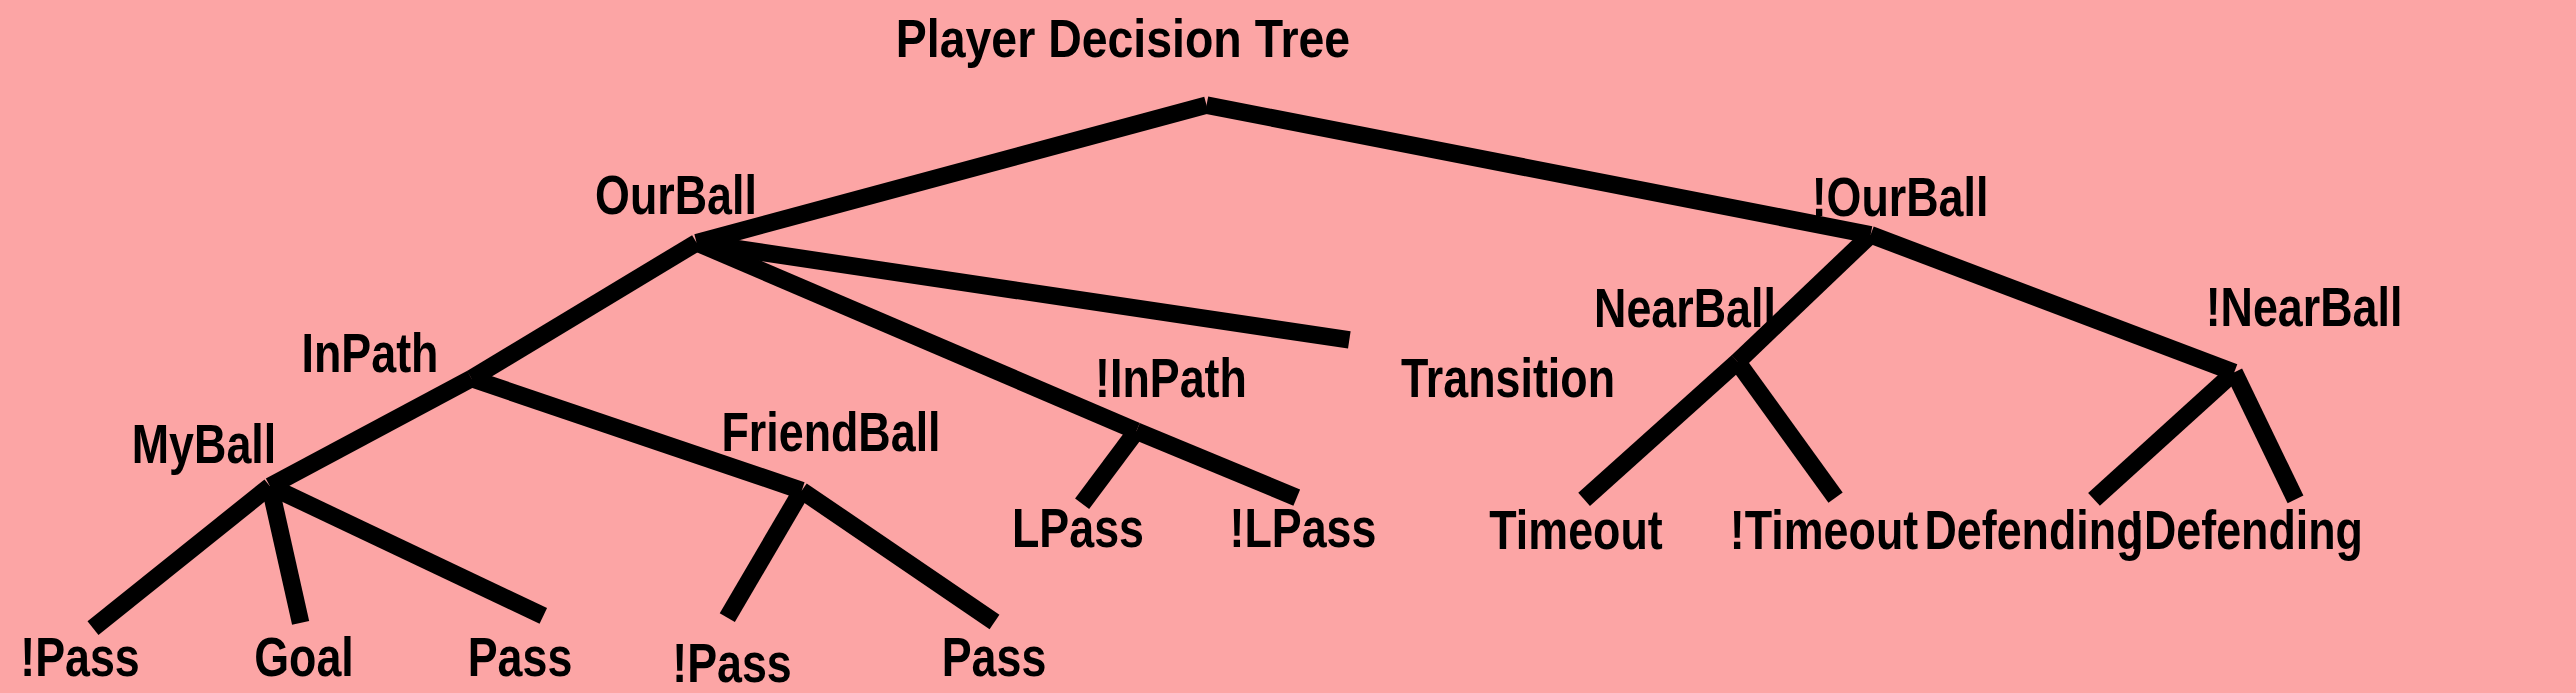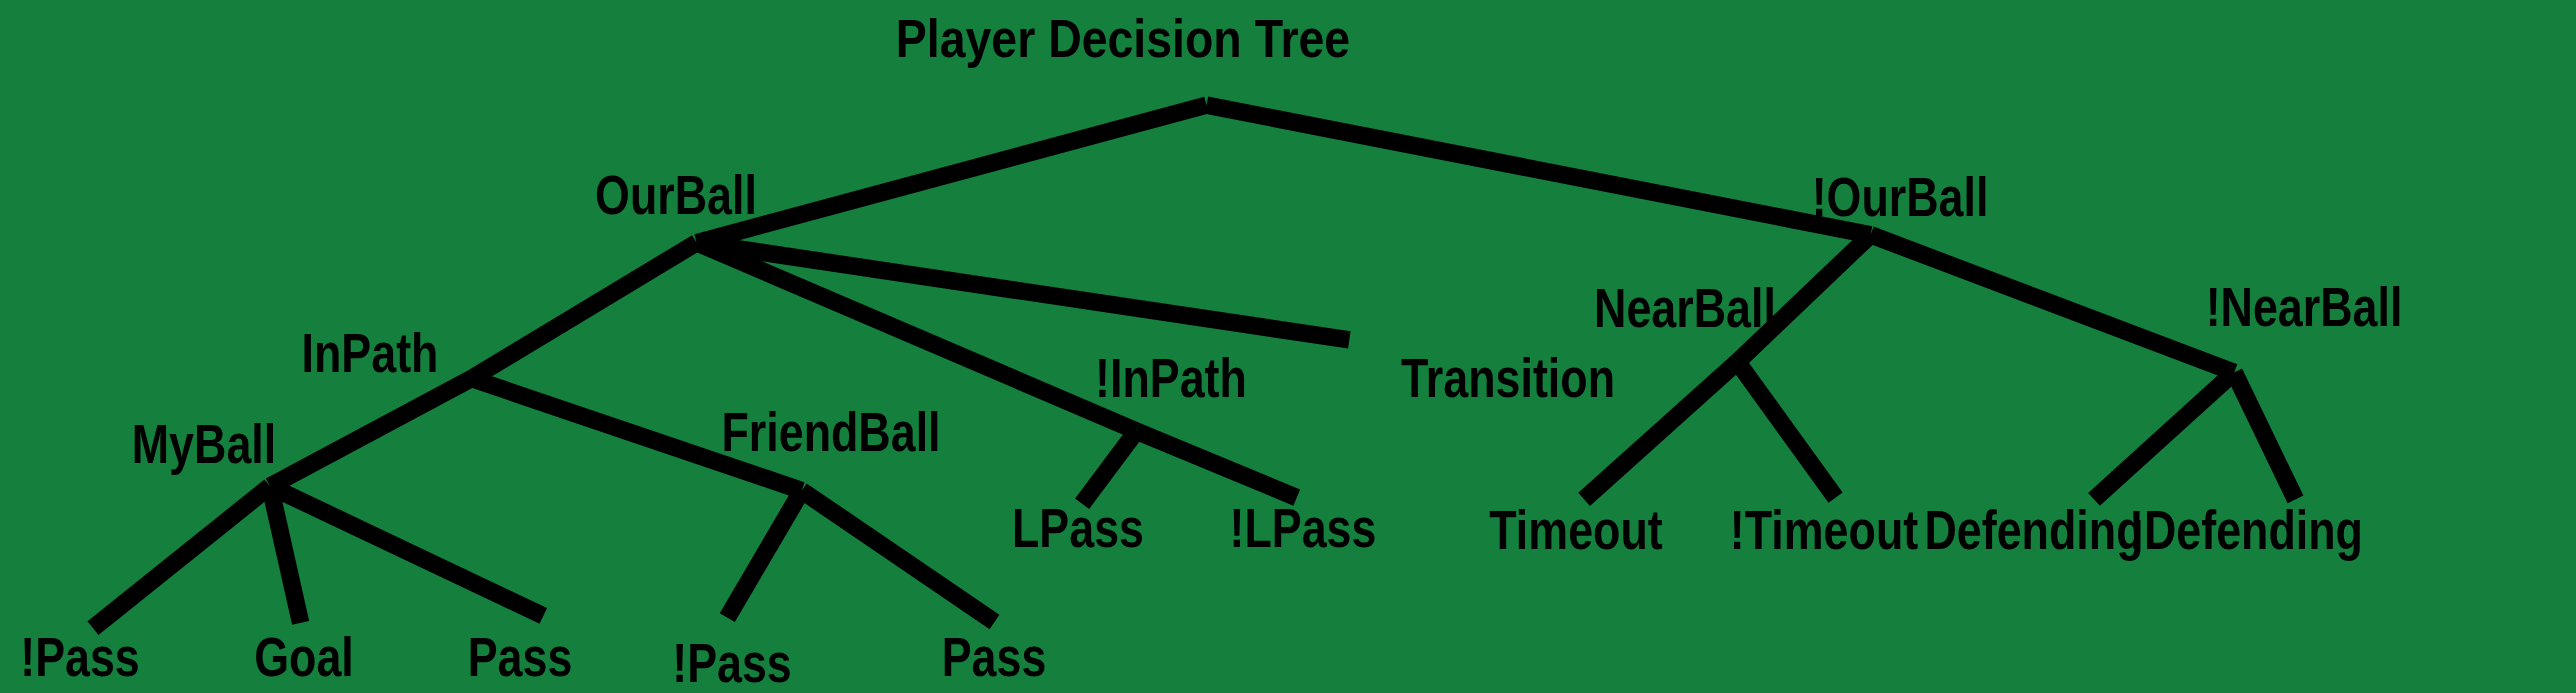--- a/index.html
+++ b/index.html
@@ -4,21 +4,21 @@
 <style>
   html, body {
     margin: 0;
     padding: 0;
     background: #ffffff;
   }
   #stage {
     position: relative;
     width: 2576px;
     height: 693px;
-    background: #15803d;
+    background: #fca5a5;
     overflow: hidden;
     font-family: "Liberation Sans", sans-serif;
   }
   #edge-layer {
     position: absolute;
     left: 0;
     top: 0;
   }
   .node-label {
     position: absolute;

